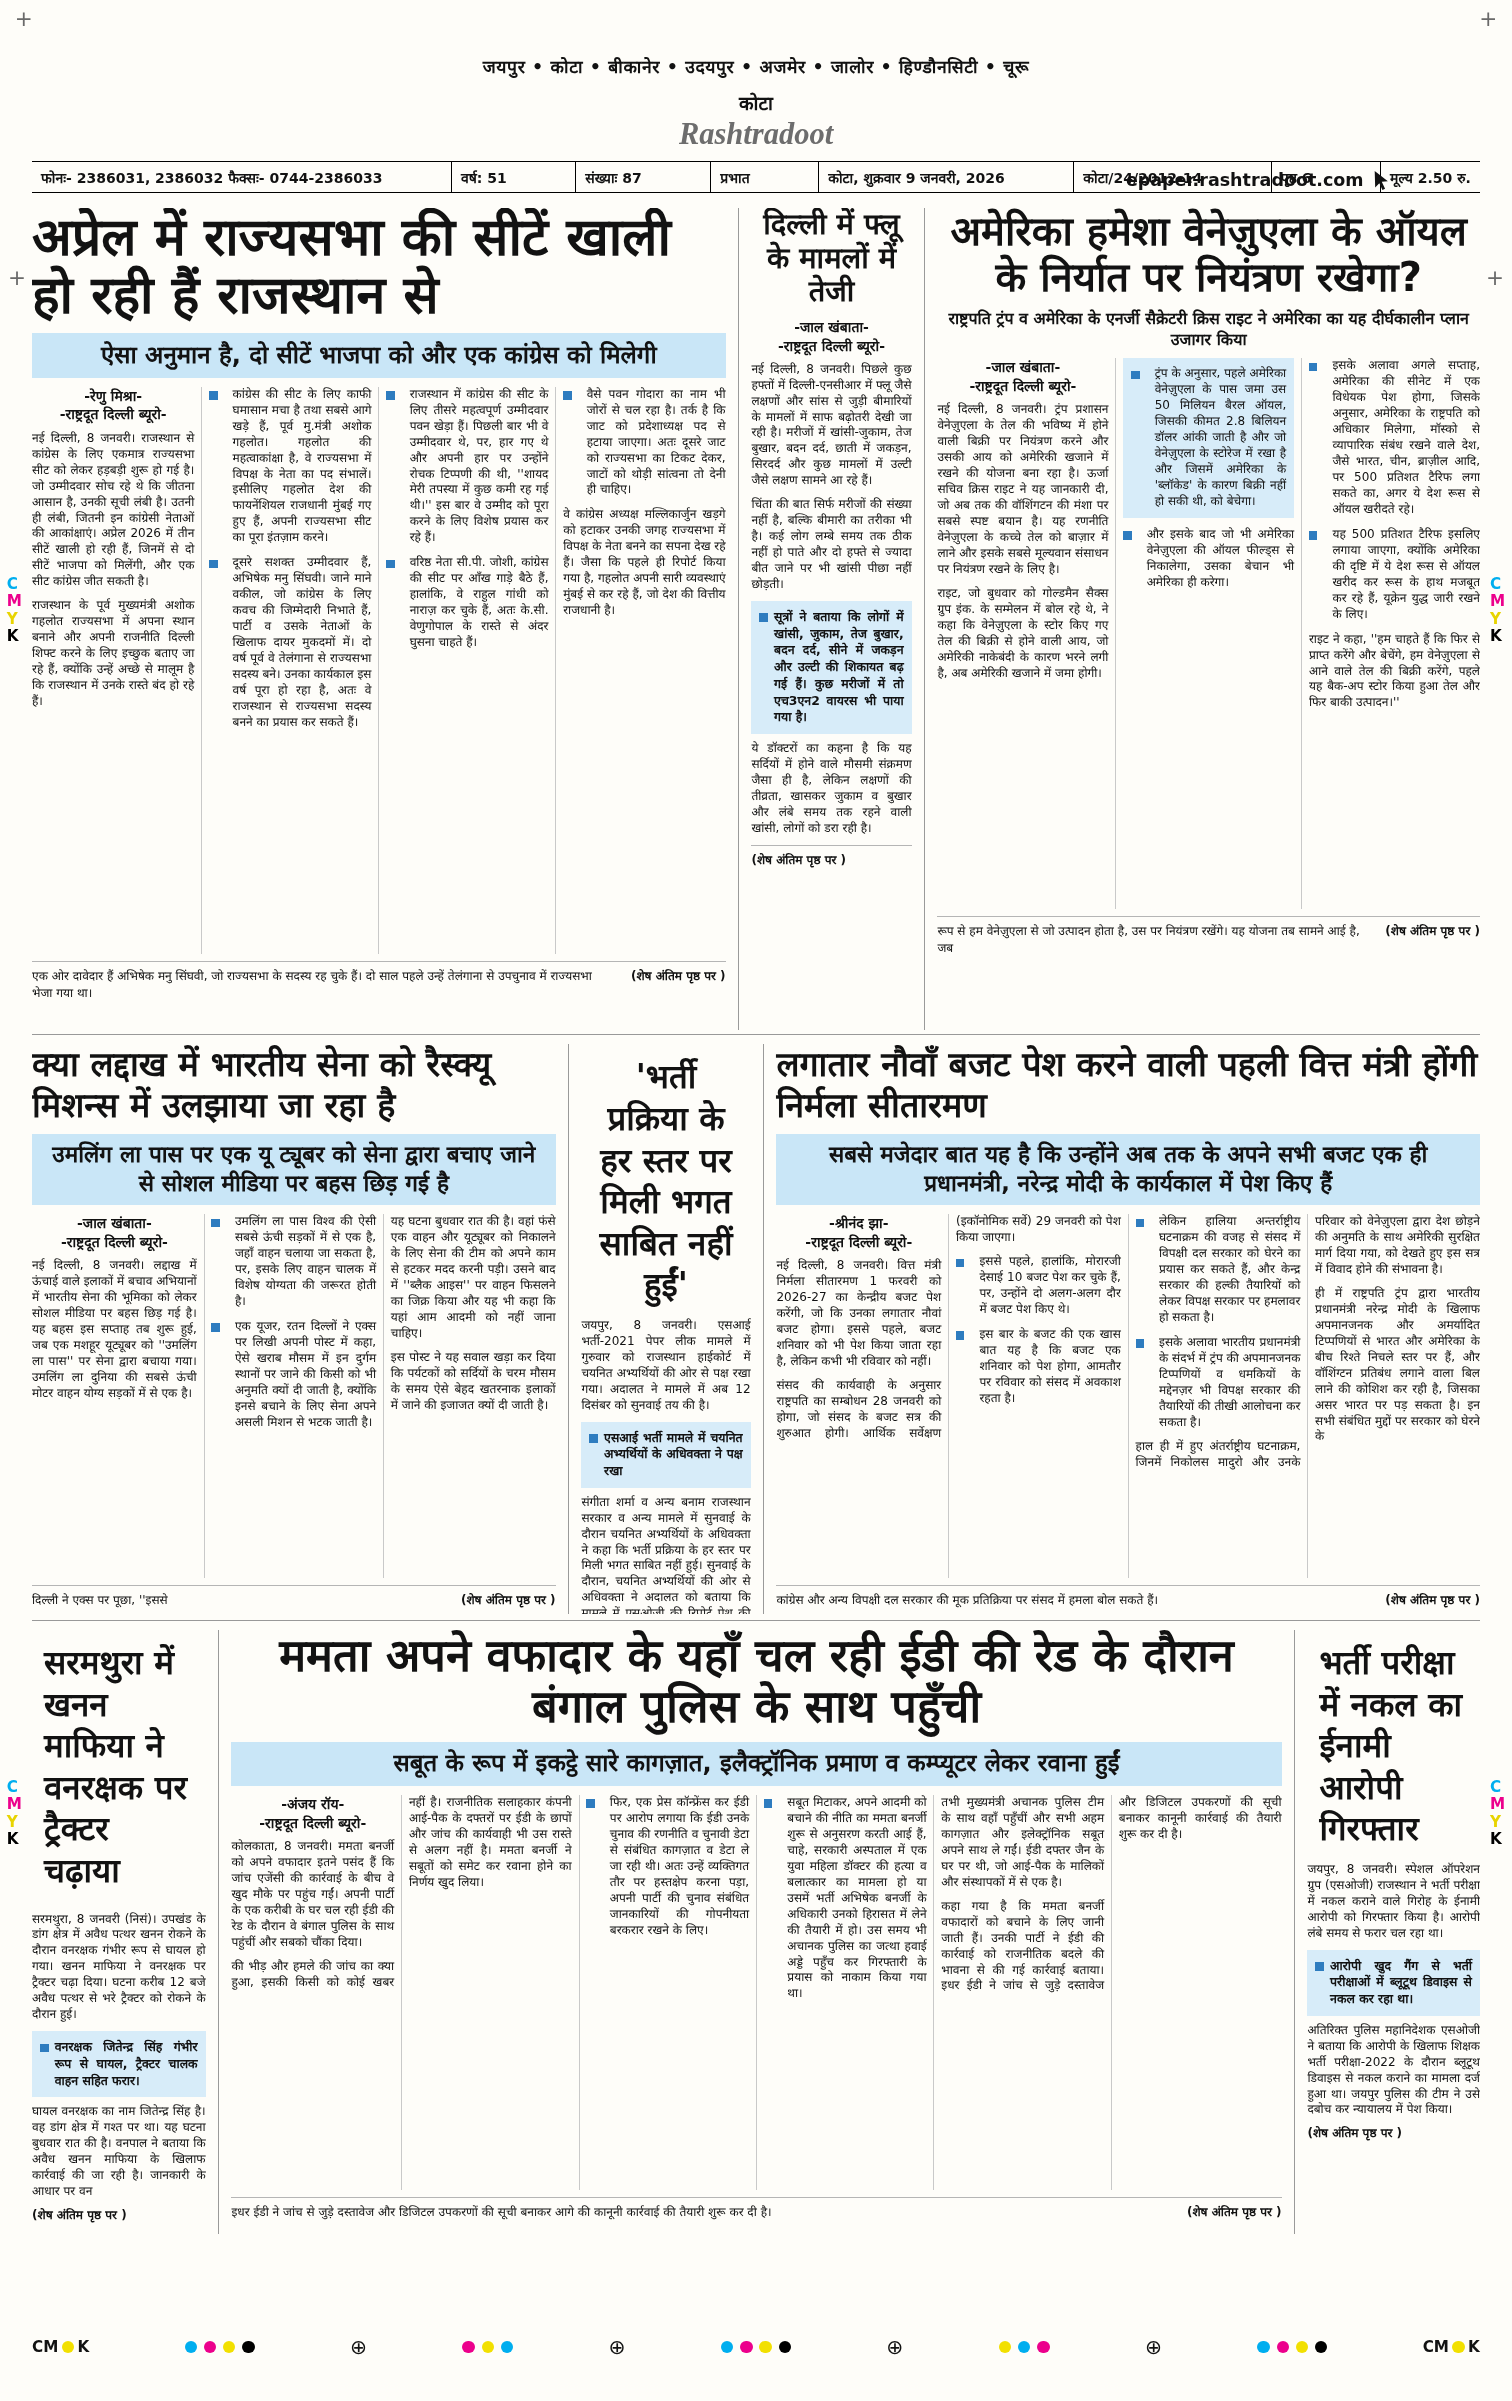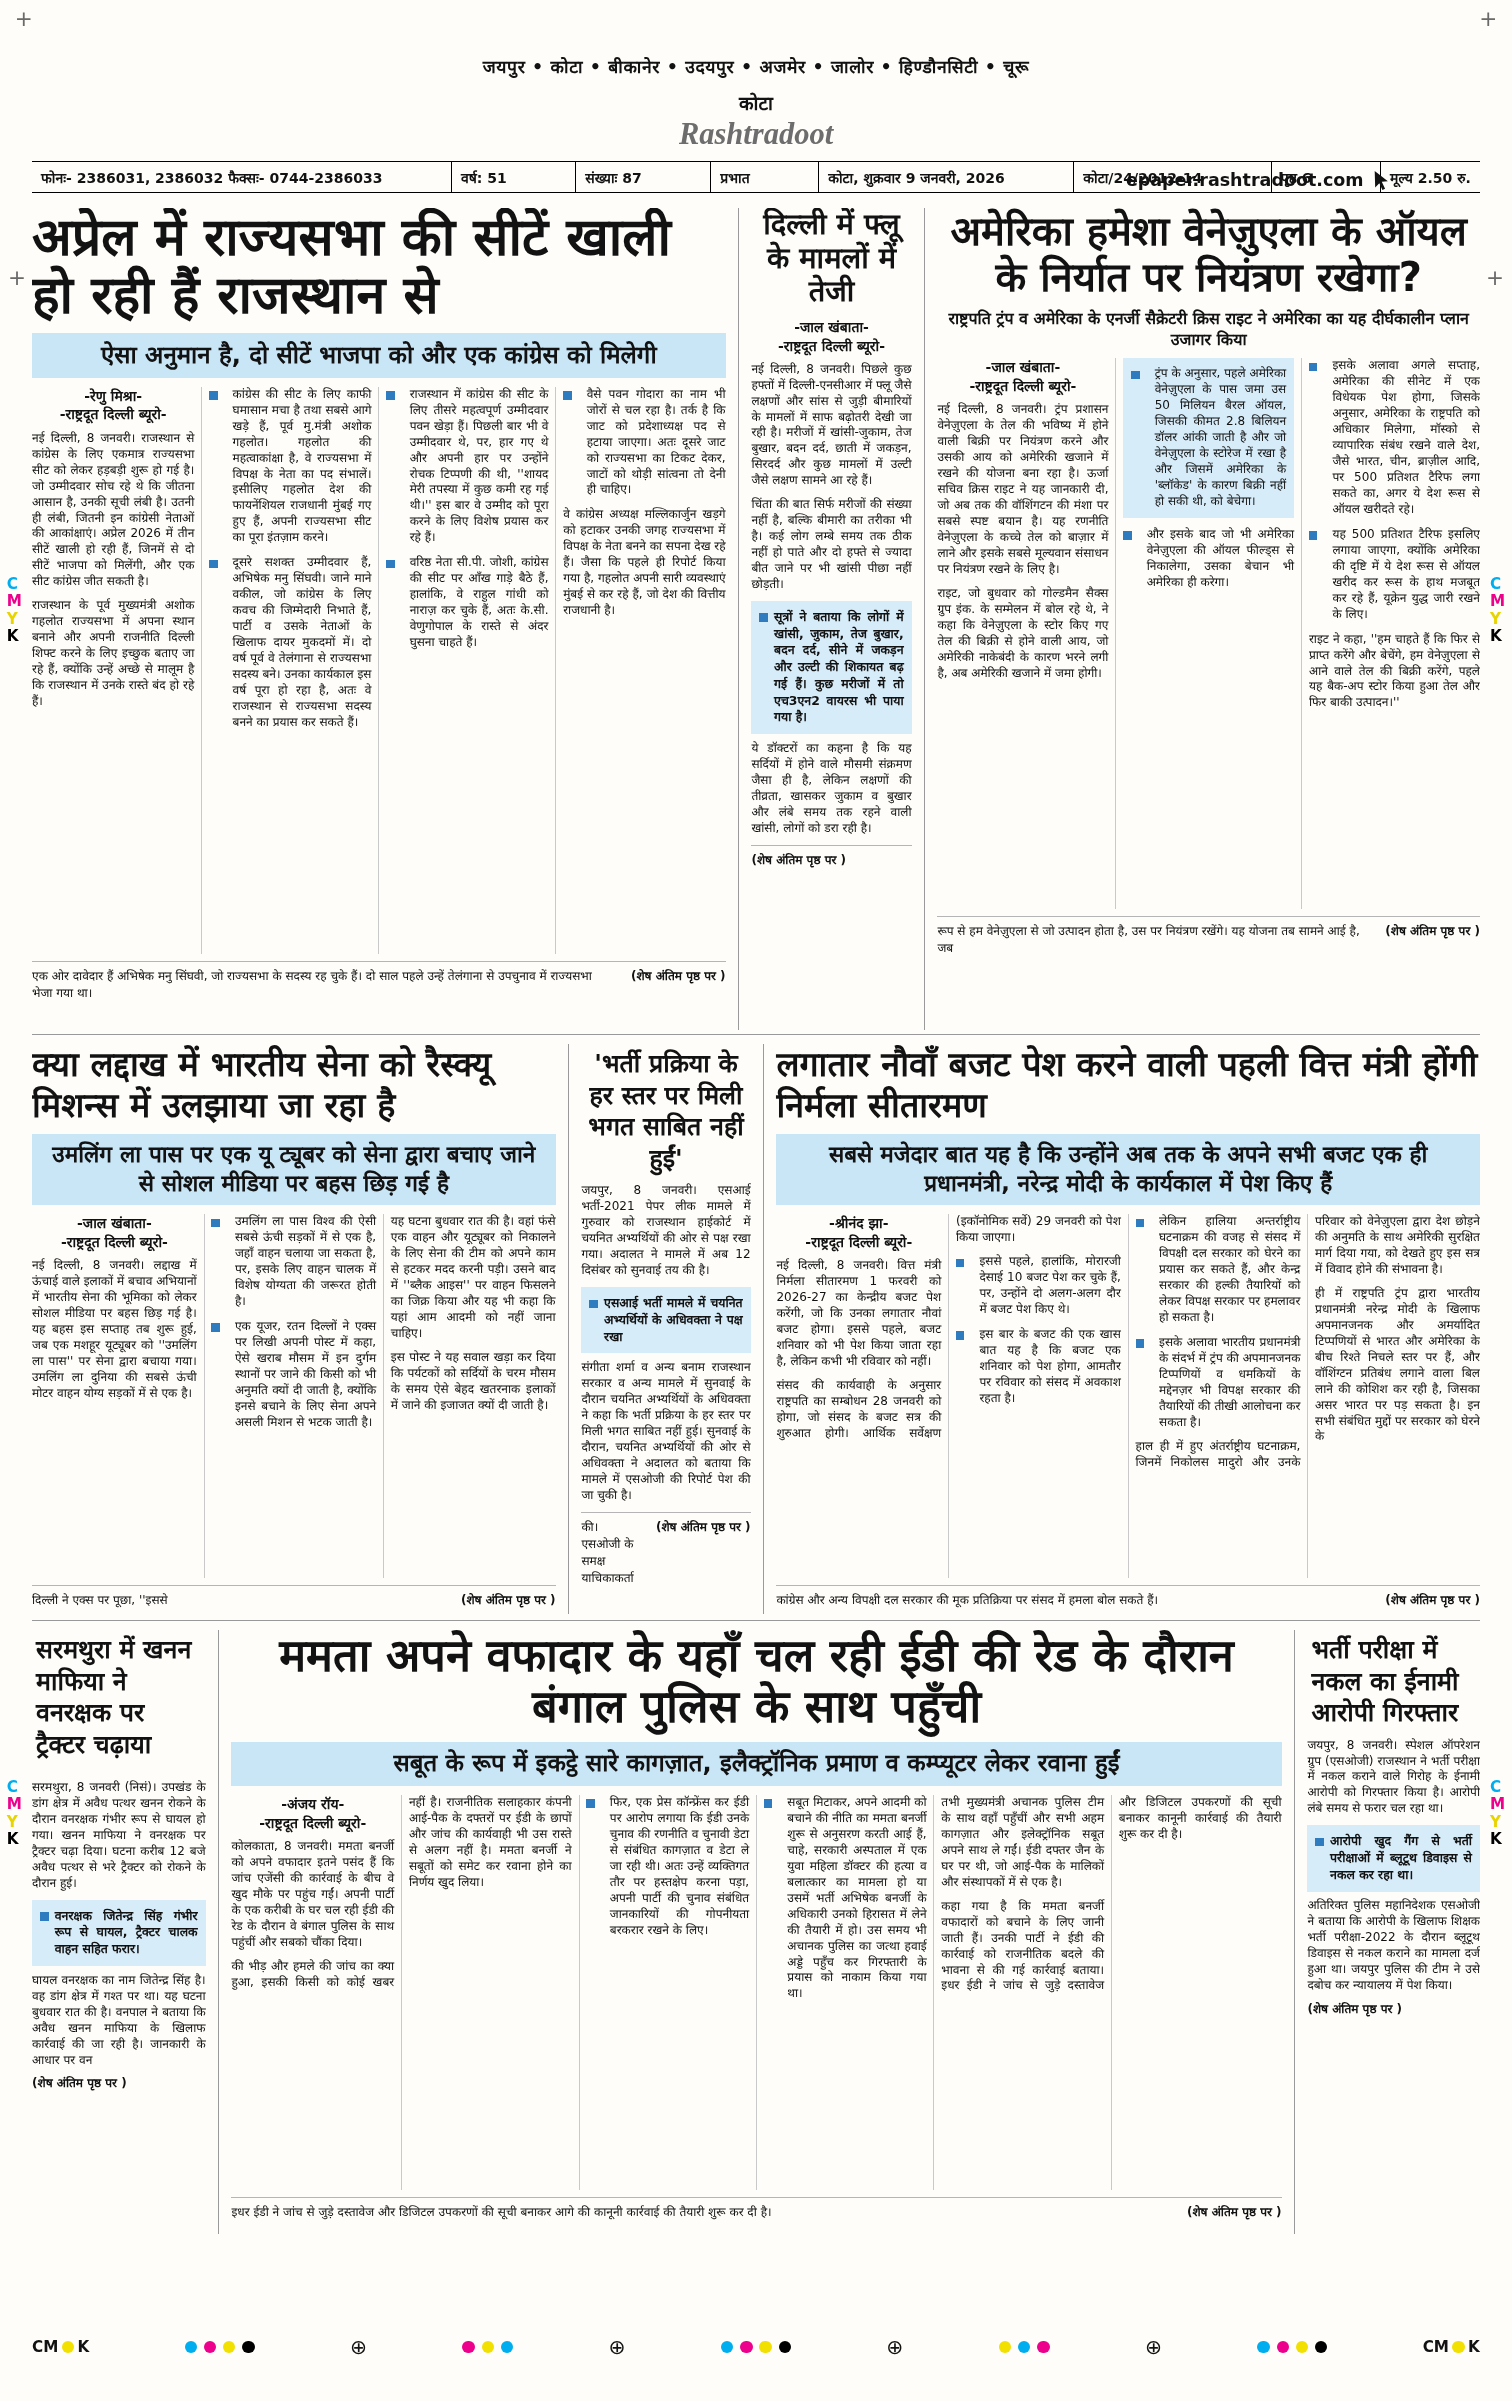--- a/index.html
+++ b/index.html
@@ -27,21 +27,21 @@
   .row2{grid-template-columns:536px 195px 1fr;border-top:0.6px solid #999;margin-top:4.5px;padding-top:9px;height:570px;overflow:hidden;}
   .row3{grid-template-columns:186px 1fr 186px;border-top:0.6px solid #999;margin-top:5.6px;padding-top:9px;height:604px;overflow:hidden;}
   .art{padding:0 12.4px;overflow:hidden;}
   .art:first-child{padding-left:0;}
   .art:last-child{padding-right:0;}
   .row .art + .art{border-left:0.6px solid #9a9a9a;}
   
   .h-xl{font-size:52px;line-height:1.12;font-weight:bold;margin:0;}
   .h-lg{font-size:40px;line-height:1.16;font-weight:bold;margin:0;text-align:center;}
   .h-md{font-size:34px;line-height:1.18;font-weight:bold;margin:0;}
-  .h-sm{font-size:25px;line-height:1.26;font-weight:bold;margin:4px;}
+  .h-sm{font-size:33px;line-height:1.26;font-weight:bold;margin:12px;}
   .h-mam{font-size:45px;line-height:1.14;font-weight:bold;margin:0;text-align:center;}
   .center{text-align:center;}
   .sub-bar{background:#c9e6f7;font-size:24px;font-weight:bold;line-height:1.28;padding:6.8px 11.3px;margin:9px 0;text-align:center;}
   .sub-plain{font-size:16px;font-weight:bold;text-align:center;line-height:1.3;margin:8px 5.6px;}
   .byline{text-align:center;font-weight:bold;font-size:14px;margin:0 0 6.8px;break-inside:avoid;}
   
   .body-cols{font-size:12px;line-height:1.33;text-align:justify;column-gap:14.7px;column-rule:0.6px solid #c9c9c9;}
   .cols-3{column-count:3}.cols-4{column-count:4}.cols-6{column-count:6}
   .bp{margin:0 0 8px;}
   .bullet{display:flex;gap:15px;margin:0 0 9px;break-inside:avoid;}

